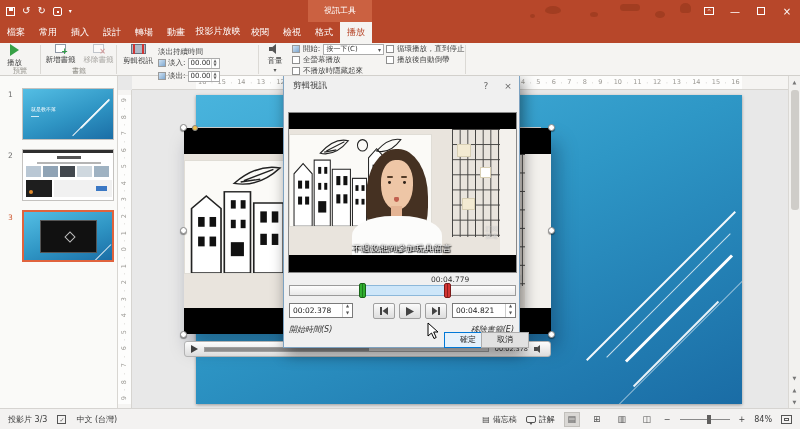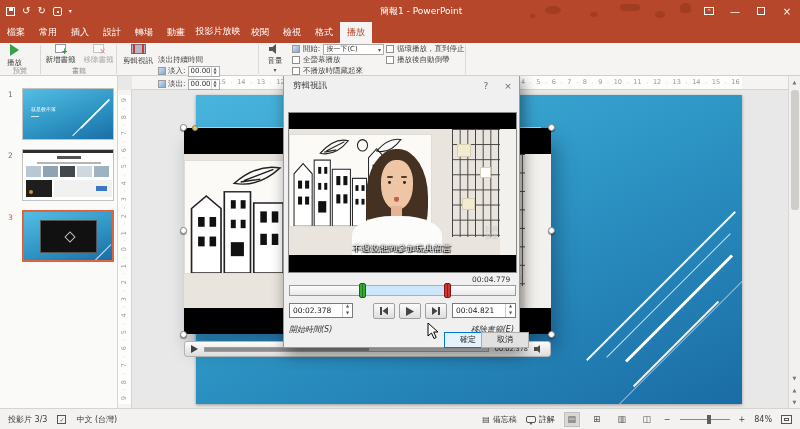--- a/index.html
+++ b/index.html
@@ -41,21 +41,21 @@
   .grp { position:absolute; top:0; height:33px; }
   .big-btn { position:absolute; top:1px; display:flex; flex-direction:column; align-items:center; justify-content:center; gap:2px; font-size:7.5px; color:#444; cursor:pointer; }
   .big-btn.disabled { color:#a7a5a1;justify-content:flex-end; }
   .play-tri { width:0; height:0; border-left:9px solid #37a146; border-top:6px solid transparent; border-bottom:6px solid transparent; }
   .bm-ic { width:11px; height:9px; border:1px solid #8f98a5; background:#fff; position:relative; }
   .bm-ic.add::after { content:"+"; position:absolute; right:-3px; bottom:-4px; color:#2f9e44; font-size:8px; font-weight:bold; }
   .bm-ic.rem::after { content:"×"; position:absolute; right:-3px; bottom:-4px; color:#b84a4a; font-size:8px; font-weight:bold; }
   .trim-ic { width:15px; height:10px; background:#aeb9c6; border:1px solid #66707d; position:relative; }
   .trim-ic::before { content:""; position:absolute; left:1px; top:-1px; width:2px; height:10px; background:#d03434; }
   .trim-ic::after { content:""; position:absolute; right:1px; top:-1px; width:2px; height:10px; background:#d03434; }
-  .fade-panel { position:absolute; left:40px; top:12px; width:98px; font-size:7.5px; color:#444; }
+  .fade-panel { position:absolute; left:40px; top:4px; width:98px; font-size:7.5px; color:#444; }
   .fade-row { display:flex; align-items:center; gap:2px; height:12px; margin-top:1px; }
   .mini-ic { width:8px; height:8px; border:1px solid #9a9a9a; background:linear-gradient(135deg,#cfe2f3,#7fa8d0); }
   .mini-spin { width:32px; height:11px; background:#fff; border:1px solid #ababab; display:flex; align-items:center; }
   .mini-spin .val { flex:1; font-size:7px; padding-left:2px; color:#333; }
   .spincol { width:8px; height:100%; border-left:1px solid #ccc; display:flex; flex-direction:column; }
   .spincol span { flex:1; font-size:4px; line-height:4.5px; text-align:center; color:#666; }
   .speaker-ic { position:relative; width:12px; height:10px; }
   .speaker-ic::before { content:""; position:absolute; left:0; top:3px; width:3px; height:4px; background:#555; }
   .speaker-ic::after { content:""; position:absolute; left:1px; top:0; width:0; height:0; border-right:6px solid #555; border-top:5px solid transparent; border-bottom:5px solid transparent; }
   .opt-col { position:absolute; top:1px; font-size:7.5px; color:#444; }
@@ -143,21 +143,21 @@
   .pb-vol::after { content:""; position:absolute; left:1px; top:0; width:0; height:0; border-right:5px solid #4a4a4a; border-top:4px solid transparent; border-bottom:4px solid transparent; }
 
   
   .dialog { position:absolute; left:283px; top:75px; width:237px; height:273px; background:#f0f0f0; border:1px solid #7da2c1; box-shadow:3px 6px 14px rgba(0,0,0,.45); z-index:10; }
   .dlg-titlebar { position:absolute; left:0; top:0; width:100%; height:20px; display:flex; align-items:center; }
   .dlg-title { font-size:8.5px; color:#333; padding-left:9px; flex:1; }
   .dlg-btn { width:22px; text-align:center; font-size:9px; color:#666; cursor:pointer; }
   .dlg-meta { position:absolute; left:9px; right:9px; top:23px; display:flex; justify-content:space-between; font-size:8px; color:#333; }
   .dlg-preview { position:absolute; left:4px; top:36px; width:229px; height:161px; background:#000; border:1px solid #888; }
   .dlg-preview .vscene { top:16px; bottom:17px; }
-  .dlg-curtime { position:absolute; left:147px; top:199px; font-size:7.5px; color:#333;margin-left:41px; }
+  .dlg-curtime { position:absolute; left:147px; top:199px; font-size:7.5px; color:#333; }
   .trim-track { position:absolute; left:5px; top:209px; width:227px; height:11px; background:linear-gradient(#fdfdfd,#e9e9e9); border:1px solid #9a9a9a; }
   .trim-sel { position:absolute; left:79px; top:209px; width:85px; height:11px; background:#cde6f9; border:1px solid #8cb8da; }
   .trim-marker { position:absolute; top:207px; width:7px; height:15px; border-radius:2px; z-index:2; cursor:ew-resize; }
   .trim-marker.start { left:75px; background:repeating-linear-gradient(90deg,#2fae2f 0 2px,#1d7a1d 2px 3px); border:1px solid #186318; }
   .trim-marker.end { left:160px; background:repeating-linear-gradient(90deg,#d23434 0 2px,#8f1f1f 2px 3px); border:1px solid #7a1a1a; }
   .dlg-spin { position:absolute; top:227px; width:64px; height:15px; background:#fff; border:1px solid #7a7a7a; display:flex; }
   .dlg-spin .val { flex:1; font-size:7.5px; color:#222; padding:2px 0 0 3px; }
   .dlg-spin .spincol { width:10px; border-left:1px solid #ccc; }
   .dlg-spin .spincol span { color:#555; }
   .transport { position:absolute; top:227px; left:89px; display:flex; gap:4px; }
@@ -198,21 +198,21 @@
     <div class="deco" style="left:530px;top:14px;width:5px;height:4px;"></div>
 
     <div class="qat">
       <span class="save-ic"></span>
       <span class="glyph">↺</span>
       <span class="glyph">↻</span>
       <span class="touch-ic"></span>
       <span class="glyph" style="font-size:6px;">▾</span>
     </div>
 
-    <div class="win-title">簡報1 - PowerPoint</div>
+    <div class="contextual">視訊工具</div>
 
     <div class="win-controls">
       <div class="win-btn">
           <span class="ribopt-ic">^</span>
         </div>
       <div class="win-btn">—</div>
       <div class="win-btn">
           <span class="max-ic"></span>
         </div>
       <div class="win-btn">×</div>

